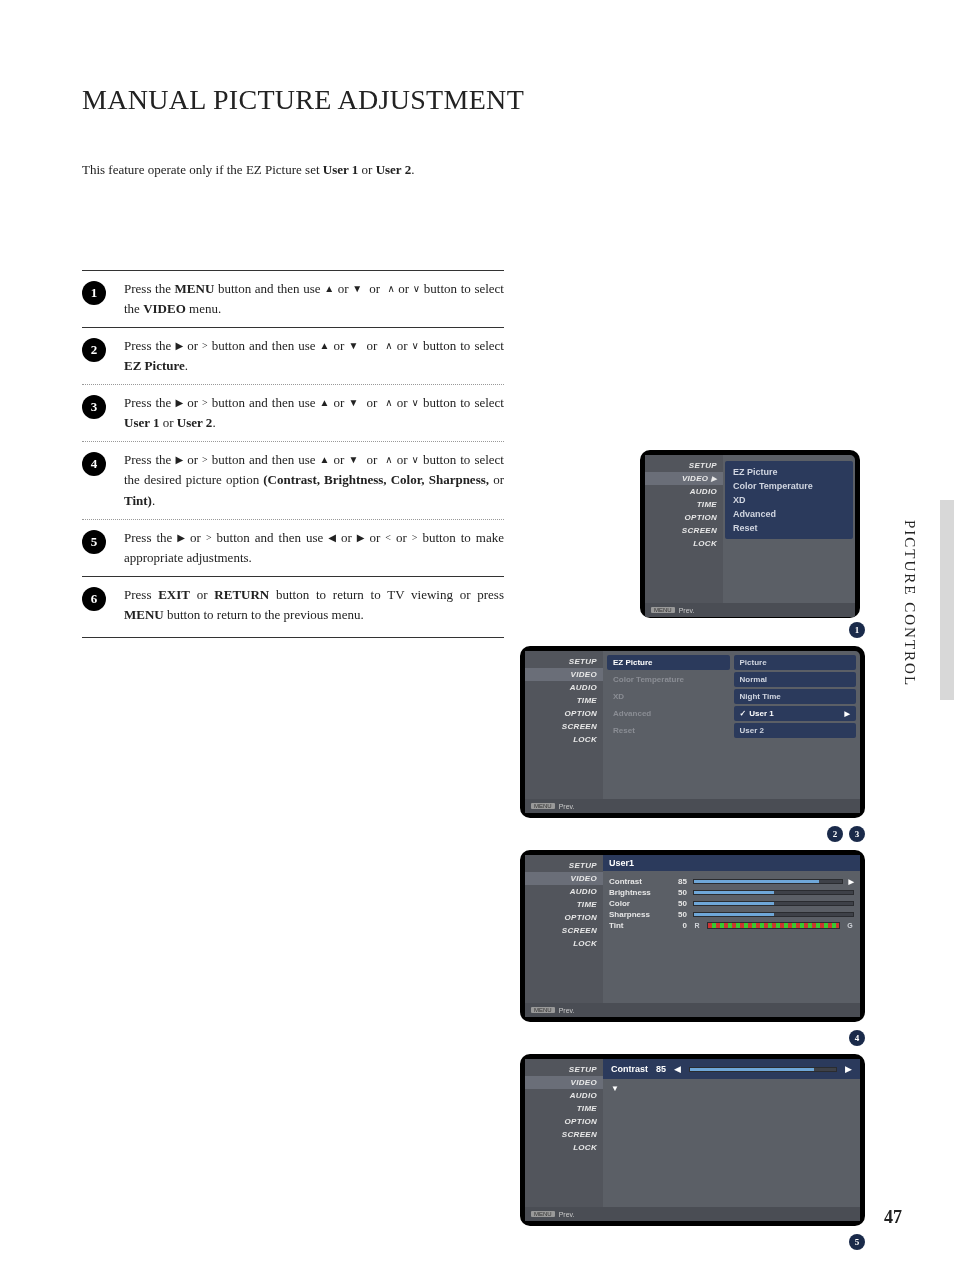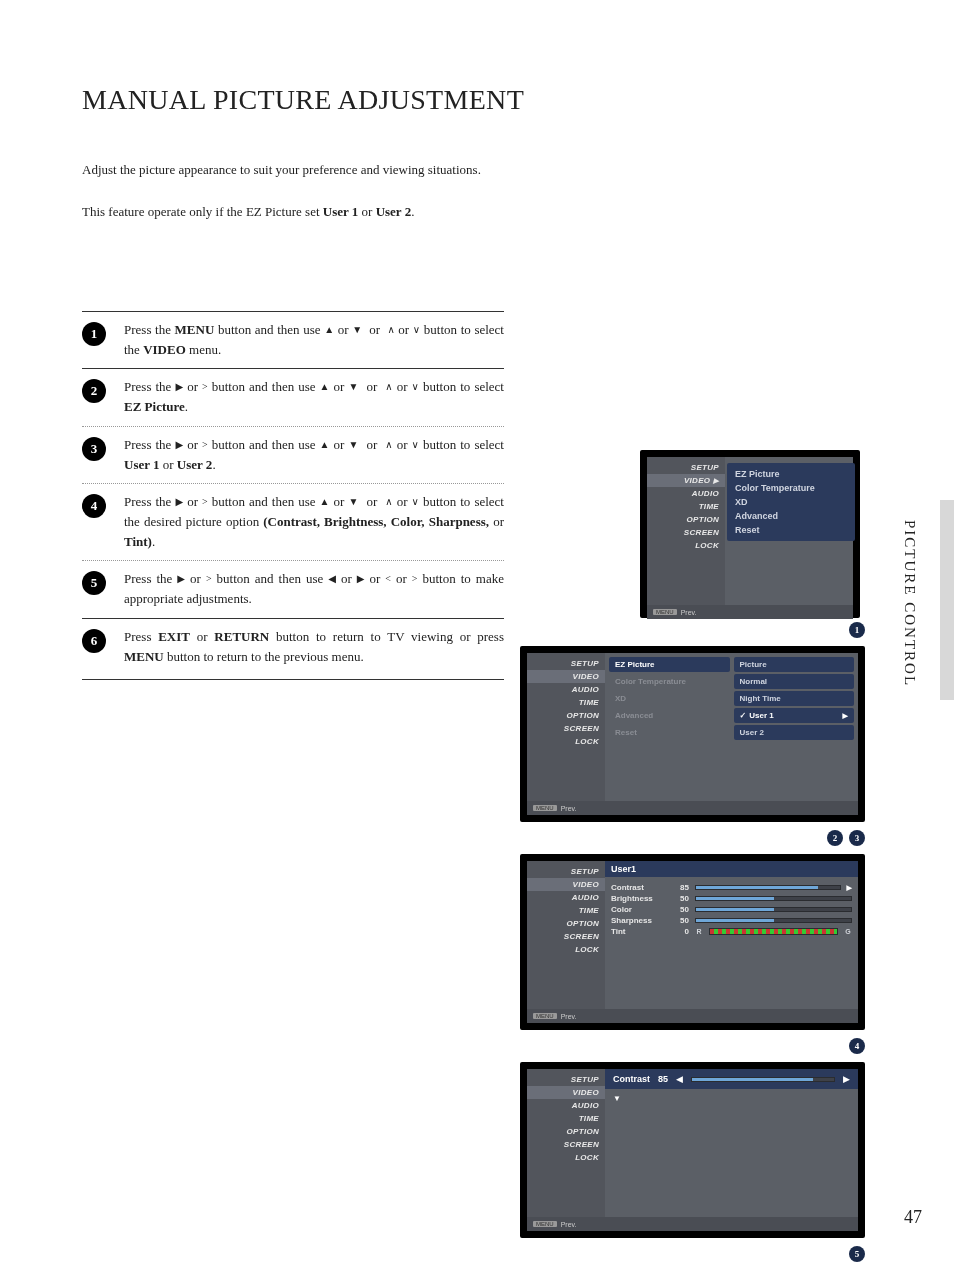--- a/index.html
+++ b/index.html
@@ -13,24 +13,24 @@
   .step { display: flex; align-items: flex-start; padding: 8px 0; max-width: 422px; }
   .step-rule { border-top: 1px solid #333; }
   .step-rule-dotted { border-top: 1px dotted #999; }
   .num { width: 24px; height: 24px; border-radius: 50%; background: #000; color: #fff; font-weight: 700; font-size: 13px; display: flex; align-items: center; justify-content: center; flex: 0 0 24px; margin-right: 18px; margin-top: 2px; }
   .step-text { font-size: 13px; line-height: 1.55; text-align: justify; flex: 1; }
   .step-text .bold { font-weight: 700; }
   .arrow { display: inline-block; font-size: 10px; vertical-align: 1px; }
 
   .side-label { position: absolute; right: 36px; top: 520px; writing-mode: vertical-rl; font-size: 15px; letter-spacing: 2px; }
   .side-tab { position: absolute; right: 0; top: 500px; width: 14px; height: 200px; background: #d8d8d8; }
-  .page-num { position: absolute; right: 32px; bottom: 44px; font-size: 18px; font-weight: 400; }
+  .page-num { position: absolute; right: 52px; bottom: 44px; font-size: 18px; font-weight: 700; }
 
   .osd-stack { position: absolute; left: 520px; top: 450px; width: 345px; }
-  .osd { position: relative; background: #5b5f66; border: 7px solid #000000; border-radius: 2px; margin-bottom: 8px; font-family: Arial, sans-serif; color: #fff; font-size: 9px; }
+  .osd { position: relative; background: #5b5f66; border: 5px solid #000000; border-radius: 10px; margin-bottom: 8px; font-family: Arial, sans-serif; color: #fff; font-size: 9px; }
   .osd-body { display: flex; min-height: 148px; }
   .osd-side { width: 78px; background: #52555c; display: flex; flex-direction: column; align-items: flex-end; padding: 4px 0; }
   .osd-side-item { width: 100%; display: flex; align-items: center; justify-content: flex-end; padding: 2px 6px; font-size: 8px; font-weight: 700; font-style: italic; letter-spacing: 0.3px; color: #e8e8e8; }
   .osd-side-item.sel { background: #6a6e78; }
   .osd-main { flex: 1; padding: 6px 8px; display: flex; flex-direction: column; gap: 3px; }
   .osd-footer { height: 14px; background: #4a4d54; font-size: 7px; color: #ccc; padding: 2px 6px; display: flex; align-items: center; gap: 4px; }
   .osd-footer .btn-box { background: #999; color: #333; padding: 0 3px; border-radius: 1px; font-size: 6px; }
 
   
   .osd1 { position: absolute; left: 640px; top: 450px; width: 220px; height: 168px; }
@@ -67,21 +67,20 @@
   .osd4-band { background: #2b3a5c; padding: 5px 8px; display: flex; align-items: center; gap: 8px; }
   .osd4 .downarr { padding: 2px 8px; font-size: 8px; color: #fff; }
 
 </style>
 </head>
 <body>
 
 <div class="page">
   <h1 class="title">MANUAL PICTURE ADJUSTMENT</h1>
 
-  <p class="intro">Adjust the picture appearance to suit your preference and viewing situations.</p>
   <p class="intro">
     <span>This feature operate only if the EZ Picture set </span><span class="bold">User 1</span><span> or </span><span class="bold">User 2</span><span>.</span>
   </p>
 
   <div class="steps">
 
     <div class="step step-rule">
       <div class="num">1</div>
       <div class="step-text">
         <span>Press the </span><span class="bold">MENU</span><span> button and then use </span>

